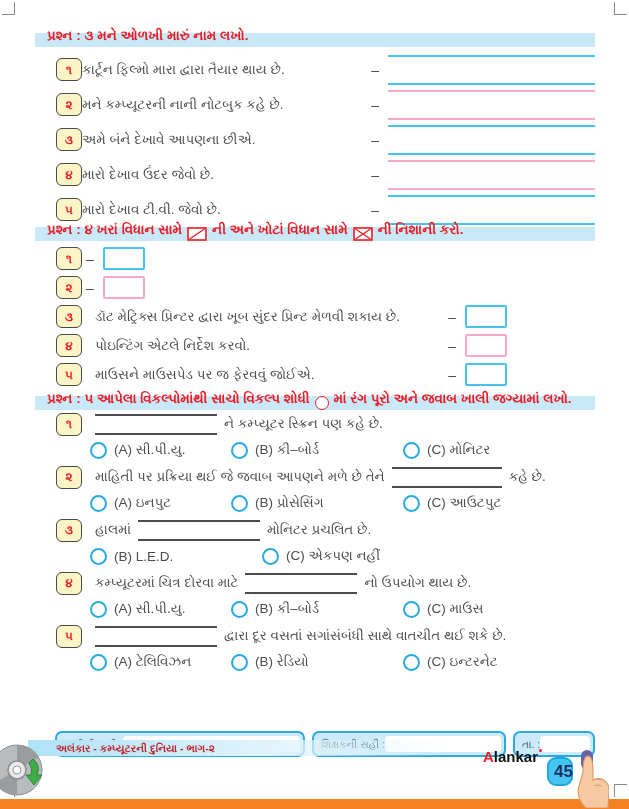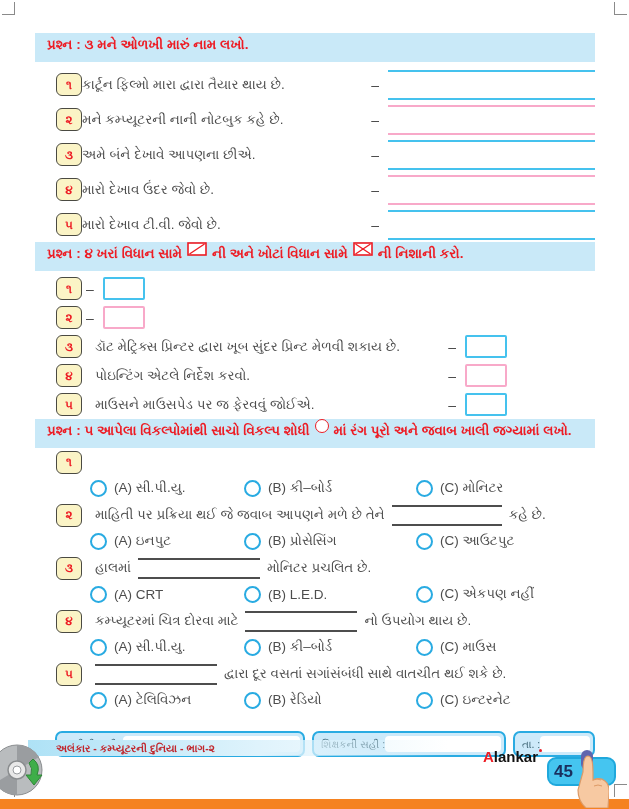--- a/index.html
+++ b/index.html
@@ -11,21 +11,21 @@
   .mark{position:absolute;width:12px;height:12px;}
   .mark.tl{left:2px;top:2px;border-right:1px solid #8a8a8a;border-bottom:1px solid #8a8a8a;}
   .mark.tr{right:2px;top:2px;border-left:1px solid #8a8a8a;border-bottom:1px solid #8a8a8a;}
   .mark.bl{left:2px;bottom:12px;border-right:1px solid #8a8a8a;border-top:1px solid #8a8a8a;}
   .mark.br{right:2px;bottom:12px;border-left:1px solid #8a8a8a;border-top:1px solid #8a8a8a;}
 
   .content{position:absolute;left:35px;top:33px;width:560px;}
 
   .sec-header{
     background:#c9e9f8;color:#ed1c24;font-weight:bold;font-size:13.5px;
-    height:29px;line-height:23px;padding-left:12px;display:flex;align-items:flex-start;gap:5px;
+    height:14px;line-height:23px;padding-left:12px;display:flex;align-items:flex-end;gap:5px;
     white-space:nowrap;
   }
   .hdr-icon{display:inline-flex;width:20px;height:14px;flex:0 0 auto;}
   .hdr-circle{display:inline-block;width:12px;height:12px;border:1.7px solid #ed1c24;border-radius:50%;background:#fff;flex:0 0 auto;}
 
   .badge{
     width:24px;height:21px;flex:0 0 auto;background:#fbf4c6;border:1.5px solid #4a4a42;
     border-radius:6px;display:flex;align-items:center;justify-content:center;
     color:#ed1c24;font-weight:bold;font-size:12px;
   }
@@ -48,21 +48,21 @@
   .b-cyan{border-color:#45c2ee;}
   .b-pink{border-color:#f8a9c9;}
 
   
   .q5-item{margin:0;}
   .q5-line{display:flex;align-items:center;height:26px;padding-left:21px;margin-top:1px;}
   .q5-sentence{flex:1;margin-left:13px;font-size:13.5px;display:flex;align-items:center;flex-wrap:nowrap;white-space:nowrap;}
   .blank{display:inline-block;width:122px;height:17px;border-top:2px solid;border-bottom:2px solid;margin:0 7px;flex:0 0 auto;}
   .q5-opts{display:flex;align-items:center;height:26px;padding-left:55px;font-size:13.5px;}
   .opt{display:flex;align-items:center;}
-  .opt.oa{width:154px;}
+  .opt.oa{width:141px;}
   .opt.ob{width:172px;}
   .radio{width:13px;height:13px;border:2.5px solid #29abe2;border-radius:50%;background:#fff;margin-right:7px;flex:0 0 auto;}
 
   
   .sign-row{position:absolute;left:55px;top:731px;width:540px;display:flex;gap:7px;}
   .sign-box{border:2px solid #29abe2;border-radius:7px;background:#cdeafa;height:22px;display:flex;align-items:center;padding:0 3px 0 7px;}
   .sign-box .lbl{font-size:10.5px;color:#3d6575;white-space:nowrap;}
   .sign-box .field{flex:1;background:#fff;border-radius:4px;height:16px;}
   .sb1{width:236px;}
   .sb2{width:180px;}
@@ -76,21 +76,21 @@
   }
   .foot-strip .book{margin-left:28px;font-size:10.5px;font-weight:bold;color:#c1272d;white-space:nowrap;}
 
   .cd{position:absolute;left:-7px;top:741px;z-index:2;}
 
   .brand{position:absolute;left:483px;top:748px;font-size:15px;font-weight:bold;color:#111;letter-spacing:0;z-index:2;white-space:nowrap;}
   .brand .a{color:#ed1c24;}
   .brand .tm{display:inline-block;width:3px;height:3px;background:#ed1c24;border-radius:50%;vertical-align:top;margin:1px 0 0 1px;}
 
   .page-badge{
-    position:absolute;left:547px;top:757px;width:69px;height:29px;z-index:2;
+    position:absolute;left:547px;top:757px;width:26px;height:29px;z-index:2;
     background:#45c5f0;border:2px solid #1fa8dc;border-radius:9px;
     display:flex;align-items:center;justify-content:flex-start;padding-left:5px;
     color:#1a2f5e;font-weight:bold;font-size:17px;box-sizing:border-box;
   }
   .hand{position:absolute;left:567px;top:748px;z-index:3;}
 
   .bottom-bar{position:absolute;left:0;right:0;bottom:0;height:10px;background:#f58220;z-index:1;}
 </style>
 </head>
 <body>
@@ -196,29 +196,33 @@
         <span class="ansbox b-pink"></span>
       </div>
       <div class="q4-row">
         <span class="badge">૫</span>
         <span class="qtext">માઉસને માઉસપેડ પર જ ફેરવવું જોઈએ.</span>
         <span class="dash">–</span>
         <span class="ansbox b-cyan"></span>
       </div>
     </div>
 
-    <div class="sec-header" style="">
+    <div class="sec-header" style="margin-top:7px;">
       <span>પ્રશ્ન : ૫  આપેલા વિકલ્પોમાંથી સાચો વિકલ્પ શોધી</span>
       <span class="hdr-circle"></span>
       <span>માં રંગ પૂરો અને જવાબ ખાલી જગ્યામાં લખો.</span>
     </div>
 
     <div class="q5-item">
       <div class="q5-line">
         <span class="badge">૧</span>
+        <span class="q5-sentence">
+            <span class="blank c-cyan" style="margin-left:0;"></span>
+            <span>ને કમ્પ્યૂટર સ્ક્રિન પણ કહે છે.</span>
+          </span>
       </div>
       <div class="q5-opts">
         <span class="opt oa">
             <span class="radio"></span>
             <span>(A) સી.પી.યુ.</span>
           </span>
         <span class="opt ob">
             <span class="radio"></span>
             <span>(B) કી–બોર્ડ</span>
           </span>
@@ -257,24 +261,20 @@
     <div class="q5-item">
       <div class="q5-line">
         <span class="badge">૩</span>
         <span class="q5-sentence">
             <span>હાલમાં</span>
             <span class="blank c-cyan"></span>
             <span>મોનિટર પ્રચલિત છે.</span>
           </span>
       </div>
       <div class="q5-opts">
-        <span class="opt oa">
-            <span class="radio"></span>
-            <span>(A) CRT</span>
-          </span>
         <span class="opt ob">
             <span class="radio"></span>
             <span>(B) L.E.D.</span>
           </span>
         <span class="opt oc">
             <span class="radio"></span>
             <span>(C) એકપણ નહીં</span>
           </span>
       </div>
     </div>

